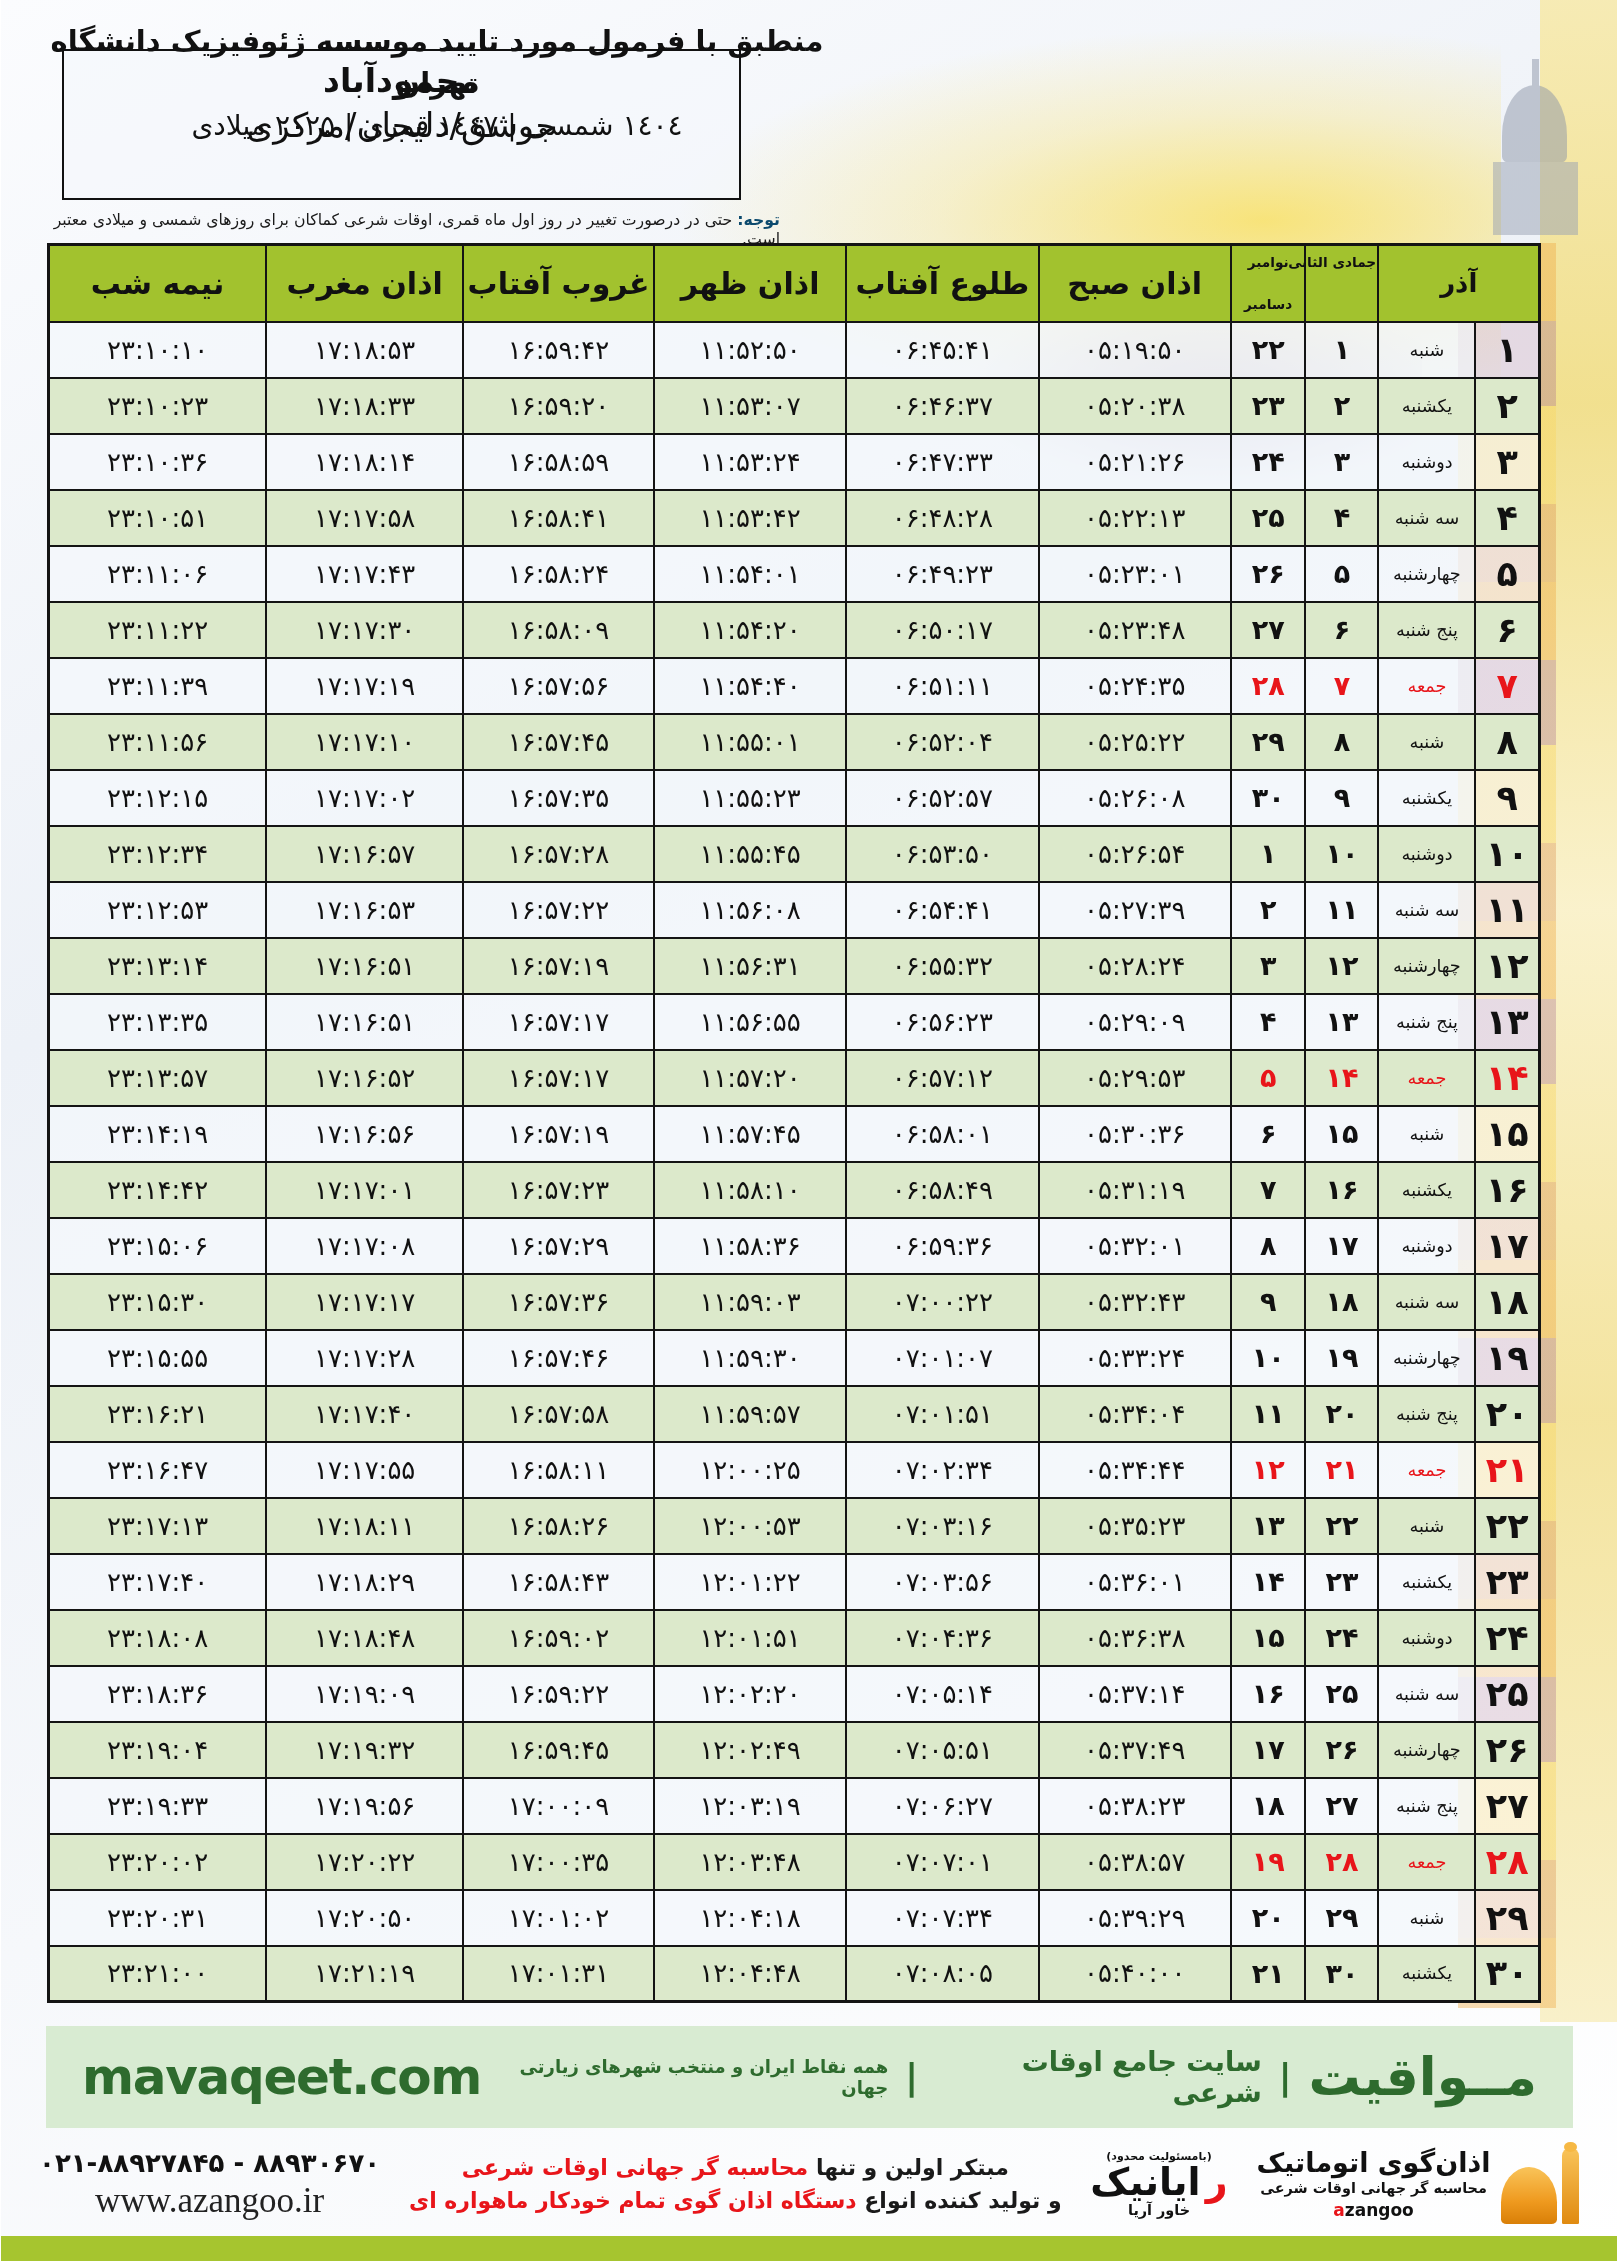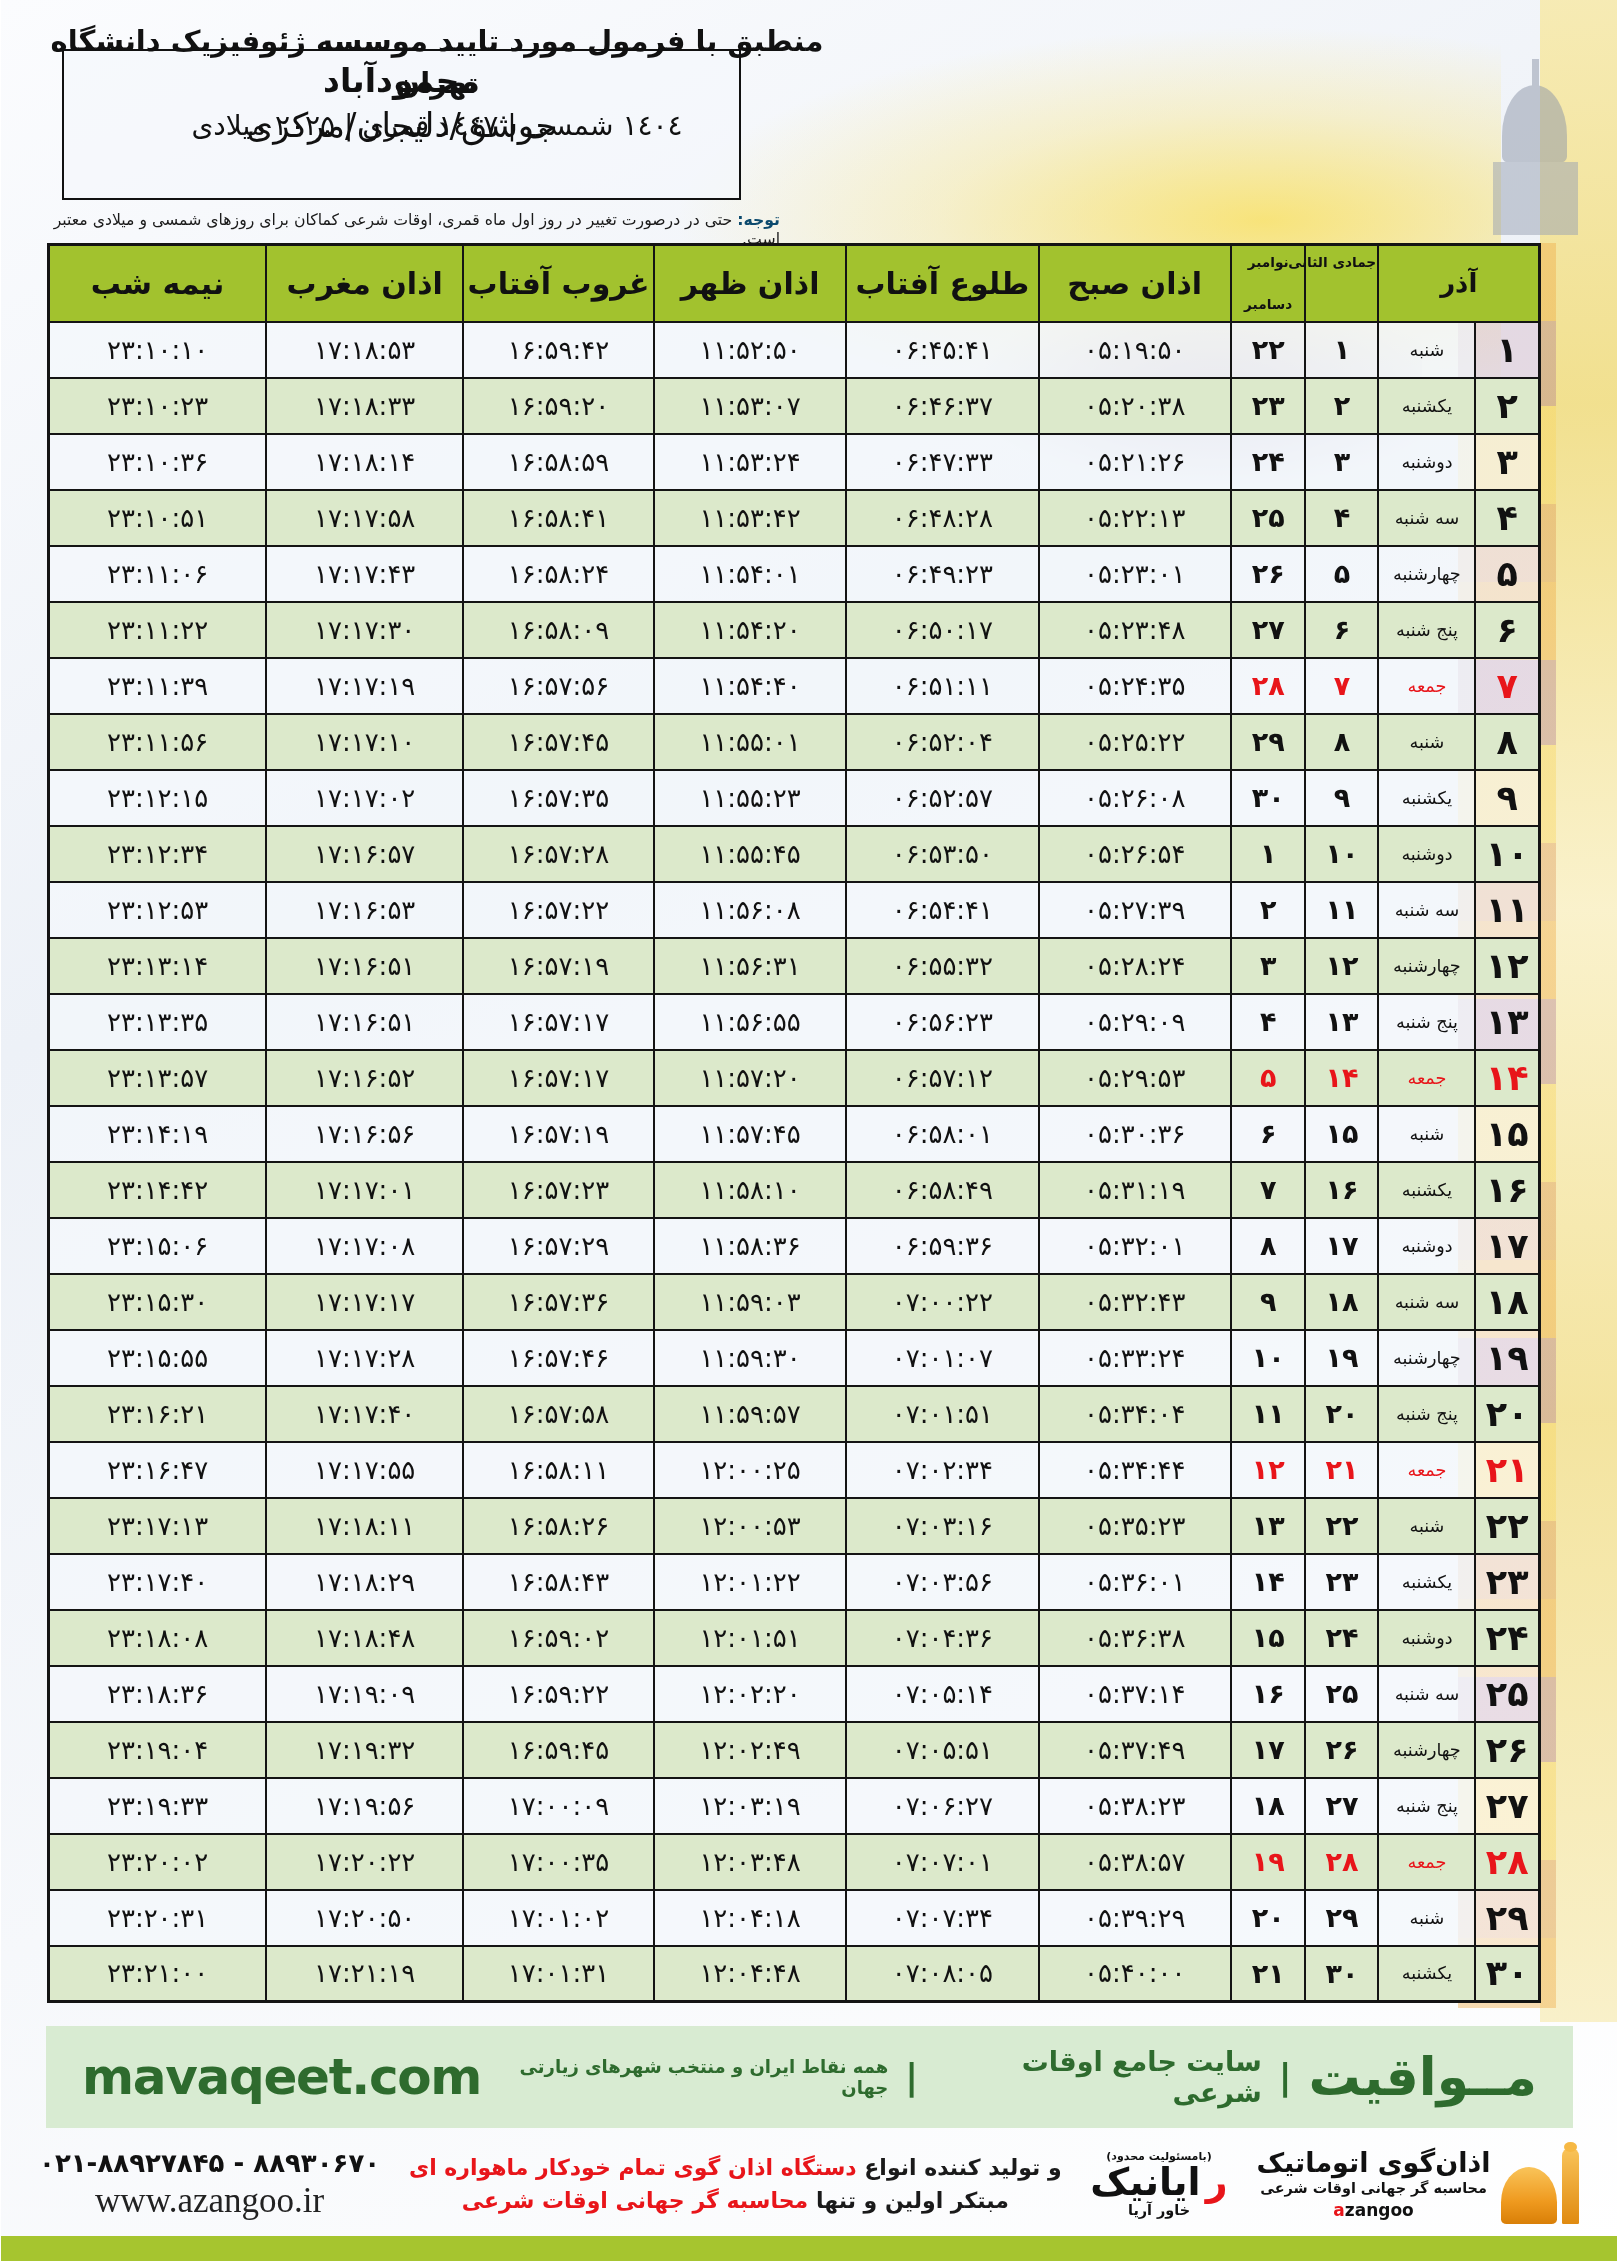--- a/index.html
+++ b/index.html
@@ -564,24 +564,24 @@
     <div class="rayanik-small">(بامسئولیت محدود)</div>
     <div class="rayanik-main-row">
       <span class="rayanik-mark">ر</span>
         <span class="rayanik-main">ایانیک</span>
     </div>
     <div class="rayanik-sub">خاور آریا</div>
   </div>
 
   <div class="footer-lines">
     <div class="line">
-      <span>و تولید کننده انواع </span><span class="red">دستگاه اذان گوی تمام خودکار ماهواره ای</span>
+      <span>مبتکر اولین و تنها </span><span class="red">محاسبه گر جهانی اوقات شرعی</span>
     </div>
     <div class="line">
-      <span>مبتکر اولین و تنها </span><span class="red">محاسبه گر جهانی اوقات شرعی</span>
+      <span>و تولید کننده انواع </span><span class="red">دستگاه اذان گوی تمام خودکار ماهواره ای</span>
     </div>
   </div>
 
   <div class="contact">
     <div class="contact-phone">۰۲۱-۸۸۹۲۷۸۴۵ - ۸۸۹۳۰۶۷۰</div>
     <div class="contact-site">www.azangoo.ir</div>
   </div>
 </div>
 
 <div class="bottom-bar"></div>

